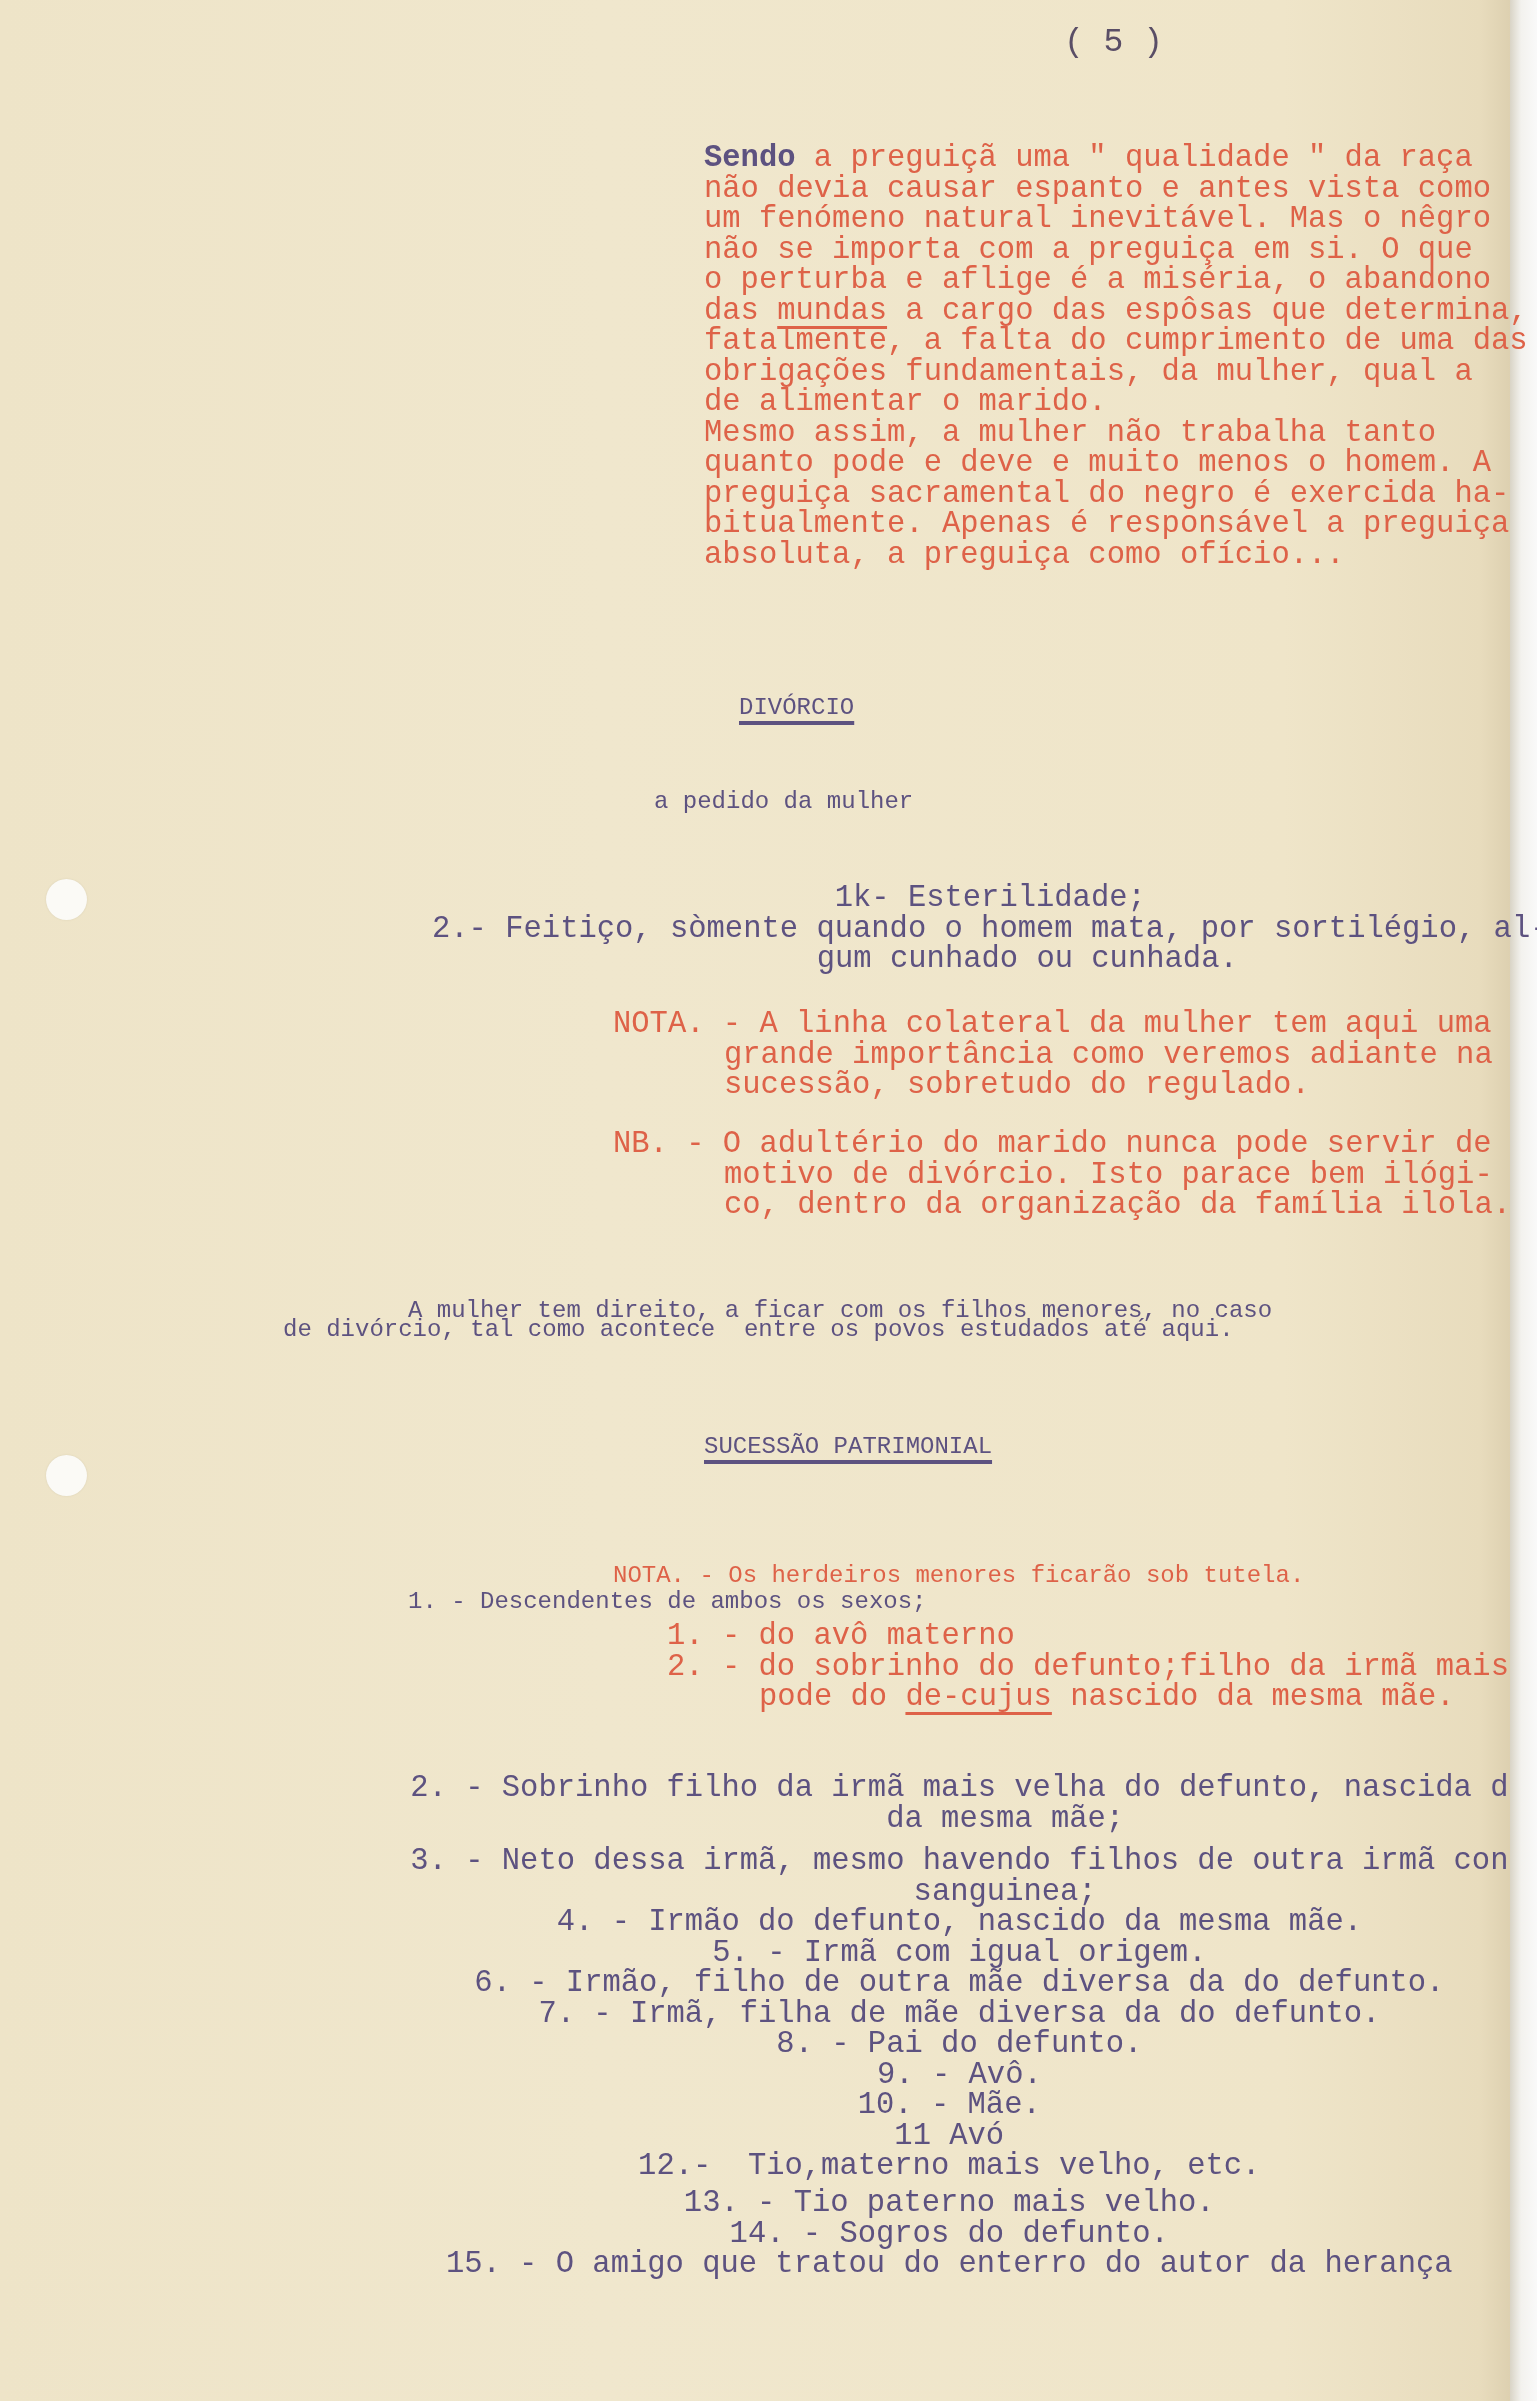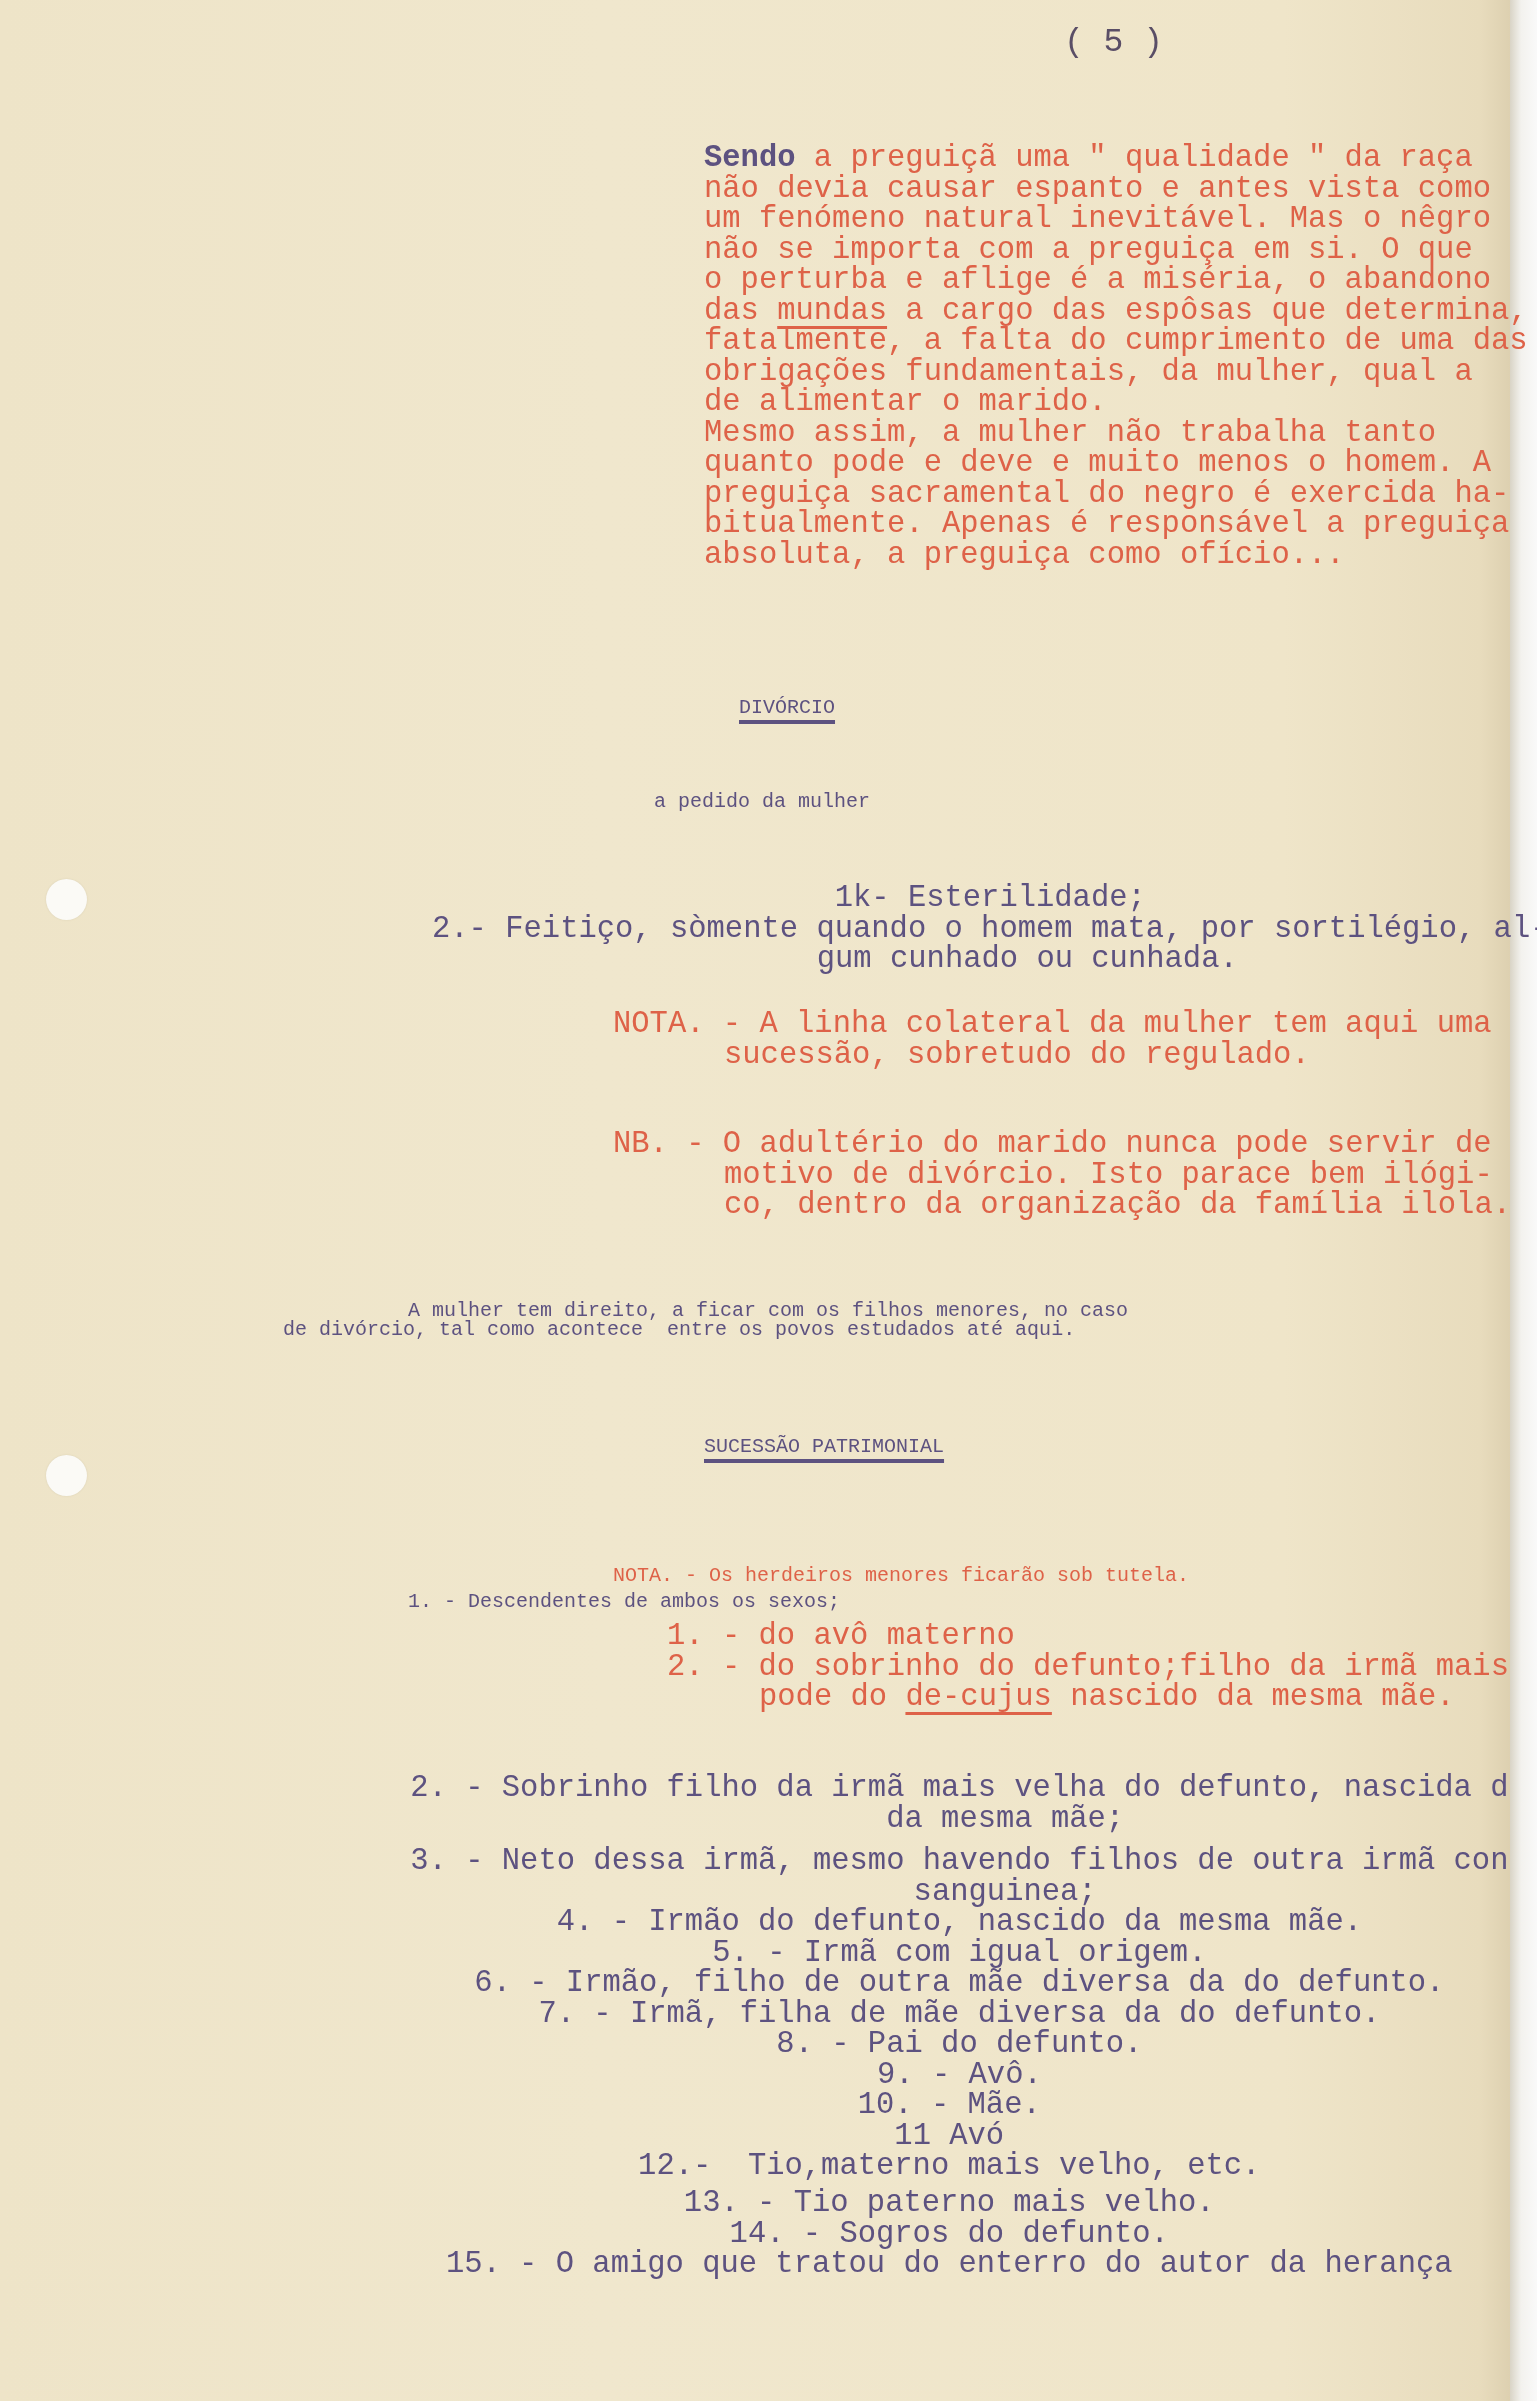--- a/index.html
+++ b/index.html
@@ -13,21 +13,21 @@
     background: linear-gradient(90deg, #eee4c8 0%, #f0e7cd 40%, #efe5c9 85%, #e8dcbd 98%, #ddd0b0 100%);
   }
   .margin-strip {
     position: absolute; left: 1510px; top: 0; width: 28px; height: 2401px;
     background: linear-gradient(90deg, #d9d4c6 0%, #f3f2ee 40%, #fafafa 100%);
   }
   .hole {
     position: absolute; width: 41px; height: 41px; border-radius: 50%;
     background: #fbfaf6; box-shadow: 0 0 1.8px #d8ceb2;
   }
-  .t { position: absolute; white-space: pre; font-size: 20px; line-height: 30.5px; letter-spacing: 0; }
+  .t { position: absolute; white-space: pre; font-size: 24px; line-height: 30.5px; letter-spacing: 0; }
   .red { color: #de6248; }
   .purple { color: #5d5280; text-align: center; }
   .bold { font-weight: bold; }
   .ul { text-decoration: underline; text-decoration-thickness: 2.8px; text-underline-offset: 7.4px; }
   .block { position: absolute; }
   .block .ln { display: block; white-space: pre; font-size: 30.5px; line-height: 30.5px; height: 30.5px; }
   .pageno { font-size: 33px; color: #5a4e66; }
 </style>
 </head>
 <body>
@@ -60,20 +60,21 @@
 <div class="t purple" style="left:654px; top:787px;">a pedido da mulher</div>
 
 <div class="block purple" style="left:388px; top:883px;margin-left:44px;">
   <span class="ln"><span>1k-</span><span> Esterilidade;</span></span>
   <span class="ln"><span>2.-</span><span> Feitiço, sòmente quando o homem mata, por sortilégio, al-</span></span>
   <span class="ln" style="padding-left:74px;">gum cunhado ou cunhada.</span>
 </div>
 
 <div class="block red" style="left:613px; top:1009px;">
   <span class="ln"><span>NOTA.</span><span> - A linha colateral da mulher tem aqui uma</span></span>
+  <span class="ln" style="padding-left:111px;">grande importância como veremos adiante na</span>
   <span class="ln" style="padding-left:111px;">sucessão, sobretudo do regulado.</span>
 </div>
 
 <div class="block red" style="left:613px; top:1129px;">
   <span class="ln"><span>NB.</span><span> - O adultério do marido nunca pode servir de</span></span>
   <span class="ln" style="padding-left:111px;">motivo de divórcio. Isto parace bem ilógi-</span>
   <span class="ln" style="padding-left:111px;">co, dentro da organização da família ilola.</span>
 </div>
 
 <div class="t purple" style="left:408px; top:1284px;margin-top:12px;">A mulher tem direito, a ficar com os filhos menores, no caso</div>

